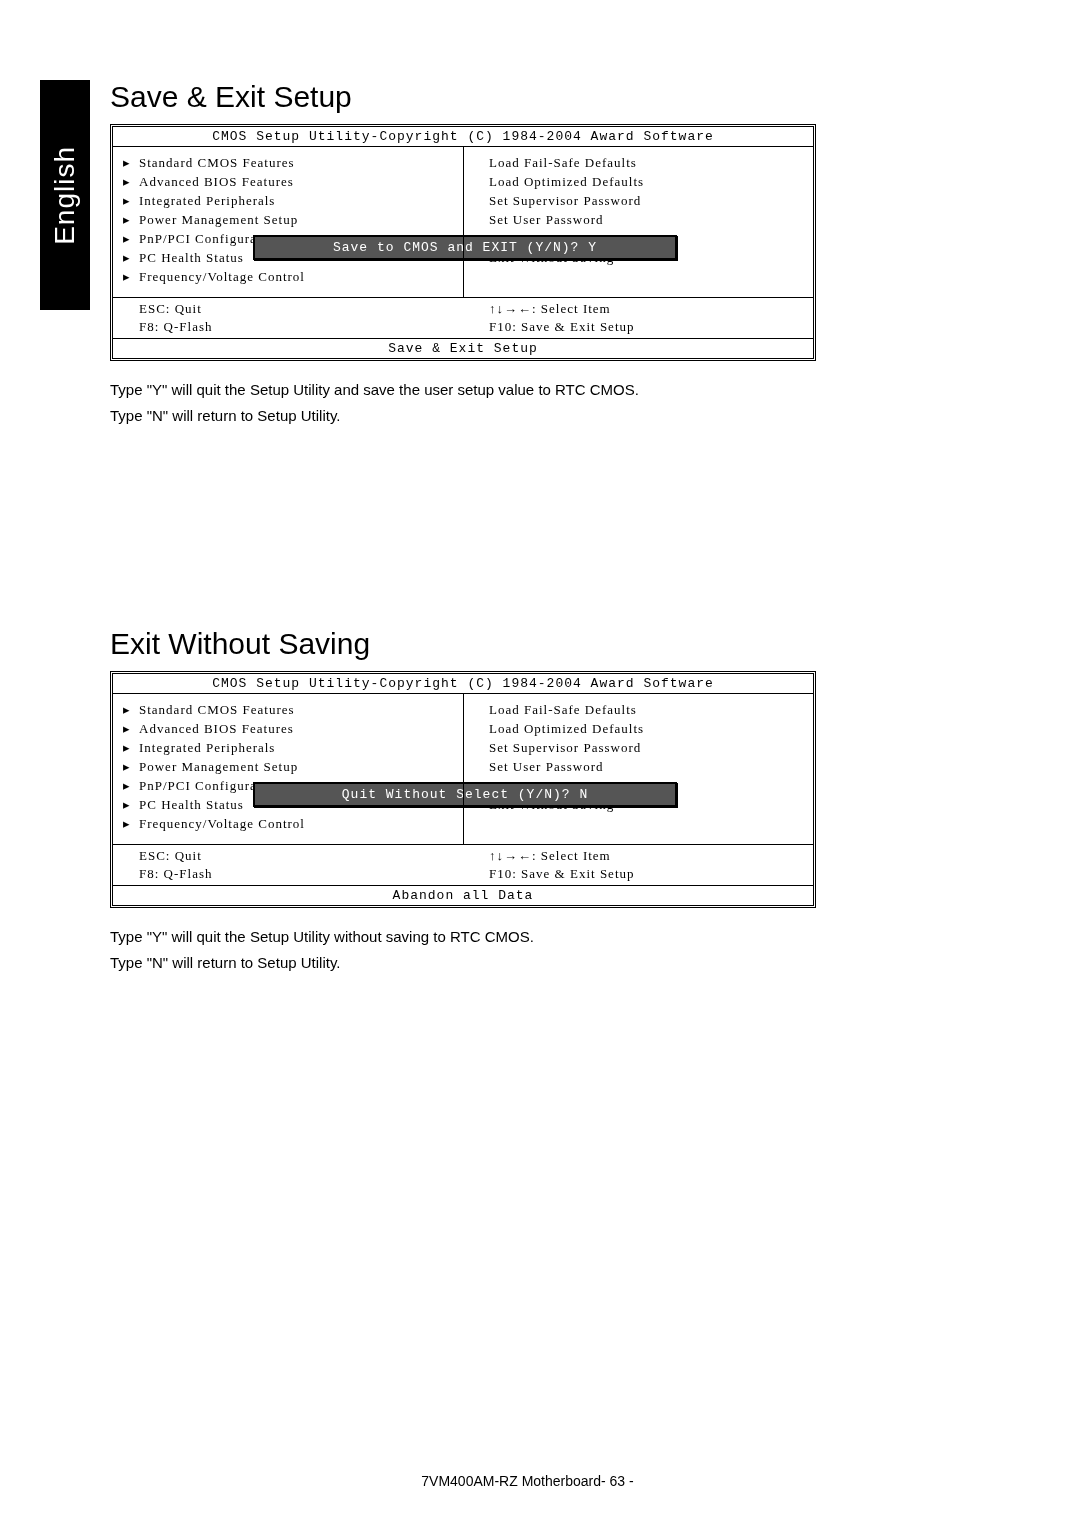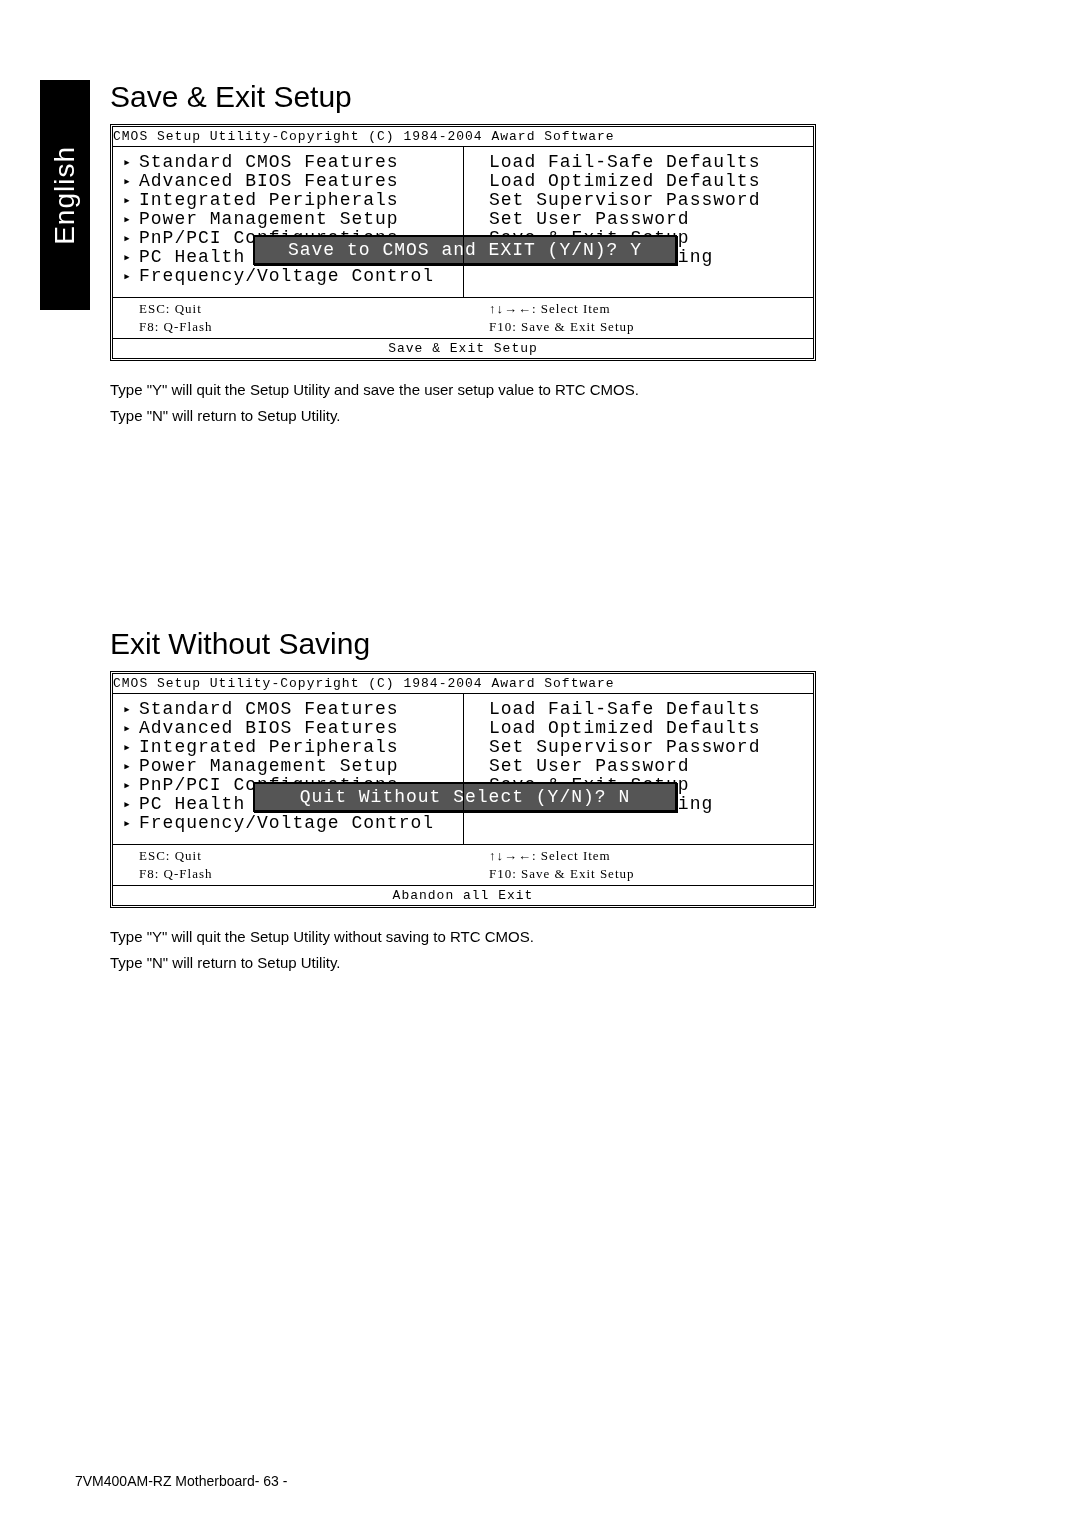--- a/index.html
+++ b/index.html
@@ -3,32 +3,32 @@
 <meta charset="utf-8">
 <style>
   html,body{margin:0;padding:0;background:#fff;font-family:Arial,Helvetica,sans-serif;color:#000}
   .page{width:1080px;height:1535px;position:relative;box-sizing:border-box;padding:80px 100px 40px 40px}
   .side-tab{position:absolute;left:40px;top:80px;width:50px;height:230px;background:#000;color:#fff;display:flex;align-items:center;justify-content:center}
   .side-tab span{writing-mode:vertical-rl;transform:rotate(180deg);font-size:28px;letter-spacing:1px}
   .content{margin-left:70px}
   h2{font-size:30px;font-weight:normal;margin:0 0 10px 0}
   h2.second{margin-top:200px}
   .bios-box{border:3px double #000;background:#fff;width:700px;margin:4px 0 18px 0}
-  .bios-title{text-align:left;font-family:"Courier New",monospace;letter-spacing:1px;font-size:13px;padding:2px 0;border-bottom:1px solid #000}
+  .bios-title{text-align:center;font-family:"Courier New",monospace;letter-spacing:1px;font-size:13px;padding:2px 0;border-bottom:1px solid #000}
   .bios-body{display:flex;position:relative;min-height:150px}
-  .bios-col{width:50%;box-sizing:border-box;padding:6px 10px 6px 26px;font-family:Liberation Mono, monospace;font-size:18px;letter-spacing:1px;line-height:19px}
+  .bios-col{width:50%;box-sizing:border-box;padding:6px 10px 6px 26px;font-family:Liberation Serif, serif;font-size:13px;letter-spacing:1px;line-height:19px}
   .bios-body::after{content:"";position:absolute;top:0;bottom:0;left:50%;width:1px;background:#000}
   .mi{position:relative}
   .mi.arrow::before{content:"▸";position:absolute;left:-16px;top:0;font-size:13px}
-  .dialog{position:absolute;left:140px;top:88px;width:420px;background:#555;color:#fff;padding:3px 0;text-align:center;font-family:"Courier New",monospace;font-size:18px;letter-spacing:1px;border:2px solid #000;box-shadow:1px 1px 0 #000}
+  .dialog{position:absolute;left:140px;top:88px;width:420px;background:#555;color:#fff;padding:3px 0;text-align:center;font-family:"Courier New",monospace;font-size:13px;letter-spacing:1px;border:2px solid #000;box-shadow:1px 1px 0 #000}
   .bios-bottom{border-top:1px solid #000;display:flex;font-family:Liberation Serif, serif;font-size:13px;letter-spacing:1px}
   .bios-bottom .col{width:50%;box-sizing:border-box;padding:2px 10px 2px 26px;line-height:18px}
   .bios-status{border-top:1px solid #000;text-align:center;font-family:"Courier New",monospace;font-size:13px;letter-spacing:1px;padding:2px 0}
   p.desc{font-size:15px;line-height:22px;margin:4px 0 2px 0}
-  .footer{position:absolute;left:75px;right:100px;bottom:46px;font-size:14px;display:flex;justify-content:flex-start}
+  .footer{position:absolute;left:75px;right:100px;bottom:46px;font-size:14px;display:flex;justify-content:center}
 </style>
 </head>
 <body>
 
 <div class="page">
   <div class="side-tab">
     <span>English</span>
   </div>
 
   <div class="content">
@@ -100,21 +100,21 @@
       <div class="bios-bottom">
         <div class="col">
           <div>ESC: Quit</div>
           <div>F8: Q-Flash</div>
         </div>
         <div class="col">
           <div>↑↓→←: Select Item</div>
           <div>F10: Save &amp; Exit Setup</div>
         </div>
       </div>
-      <div class="bios-status">Abandon all Exit</div>
+      <div class="bios-status">Abandon all Data</div>
     </div>
 
     <p class="desc">Type "Y" will quit the Setup Utility without saving to RTC CMOS.</p>
     <p class="desc">Type "N" will return to Setup Utility.</p>
 
   </div>
 
   <div class="footer">
     <span>7VM400AM-RZ Motherboard</span>
     <span>- 63 -</span>

